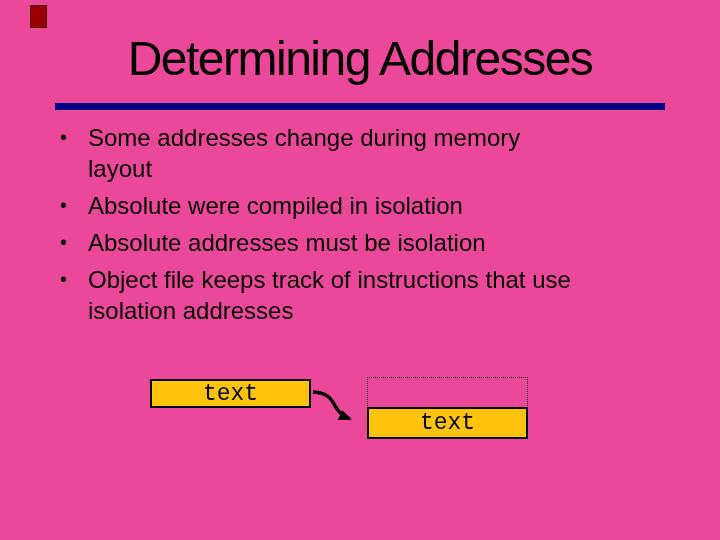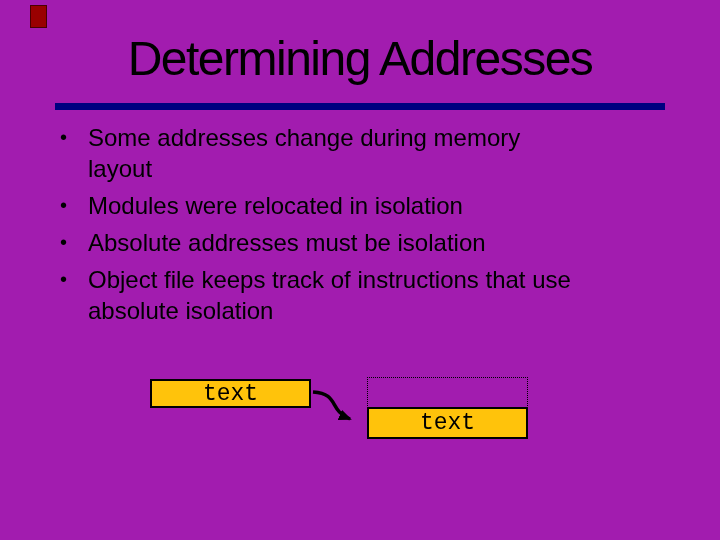--- a/index.html
+++ b/index.html
@@ -2,21 +2,21 @@
 <html><head>
 <meta charset="utf-8">
 <style>
   html,body{margin:0;padding:0;}
   body{
     width:720px;height:540px;overflow:hidden;
     background:#ffffff;
     font-family:"Liberation Sans","DejaVu Sans",sans-serif;
     position:relative;
   }
-  .slide{position:absolute;inset:0;background:#a21caf;}
+  .slide{position:absolute;inset:0;background:#ec4899;}
   .corner-mark{
     position:absolute;left:30px;top:5px;width:17px;height:23px;
     border:1px solid #4a0000;box-sizing:border-box;
   }
   .title{
     position:absolute;left:0;right:0;top:33px;
     text-align:center;color:#000;
     font-size:48px;letter-spacing:-1.5px;line-height:52px;
     white-space:nowrap;
   }
@@ -61,34 +61,34 @@
       <div class="bullet-item">
         <span class="bullet-marker">•</span>
         <div class="bullet-text">
           <div class="bullet-line"><span>Some addresses change during memory</span></div>
           <div class="bullet-line"><span>layout</span></div>
         </div>
       </div>
       <div class="bullet-item">
         <span class="bullet-marker">•</span>
         <div class="bullet-text">
-          <div class="bullet-line"><span>Modules were relocated in isolation</span></div>
+          <div class="bullet-line"><span>Absolute were compiled in isolation</span></div>
         </div>
       </div>
       <div class="bullet-item">
         <span class="bullet-marker">•</span>
         <div class="bullet-text">
           <div class="bullet-line"><span class="it">Absolute</span><span> addresses must be </span><span class="it">isolation</span></div>
         </div>
       </div>
       <div class="bullet-item">
         <span class="bullet-marker">•</span>
         <div class="bullet-text">
           <div class="bullet-line"><span>Object file keeps track of instructions that use</span></div>
-          <div class="bullet-line"><span>absolute isolation</span></div>
+          <div class="bullet-line"><span>isolation addresses</span></div>
         </div>
       </div>
     </div>
 
   <div class="yellow-box box-source" style="background: rgb(255, 195, 11);">
     <span>text</span>
   </div>
 
   <div class="dotted-box"></div>
 

